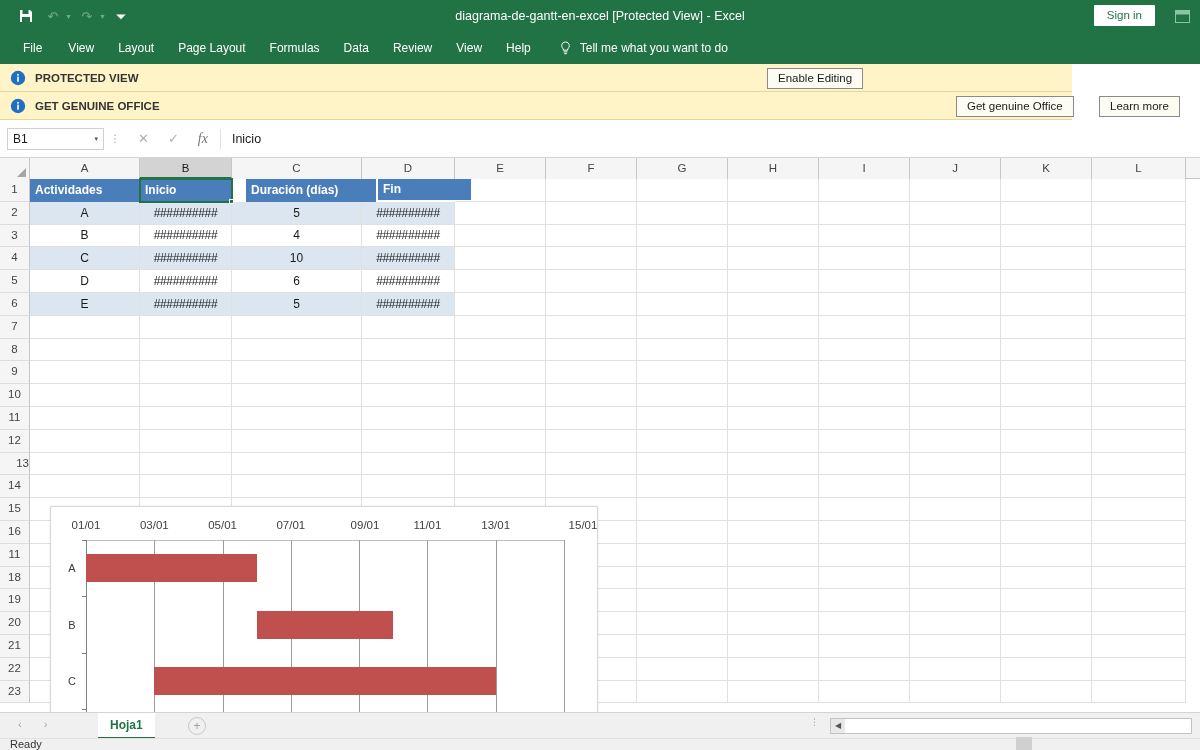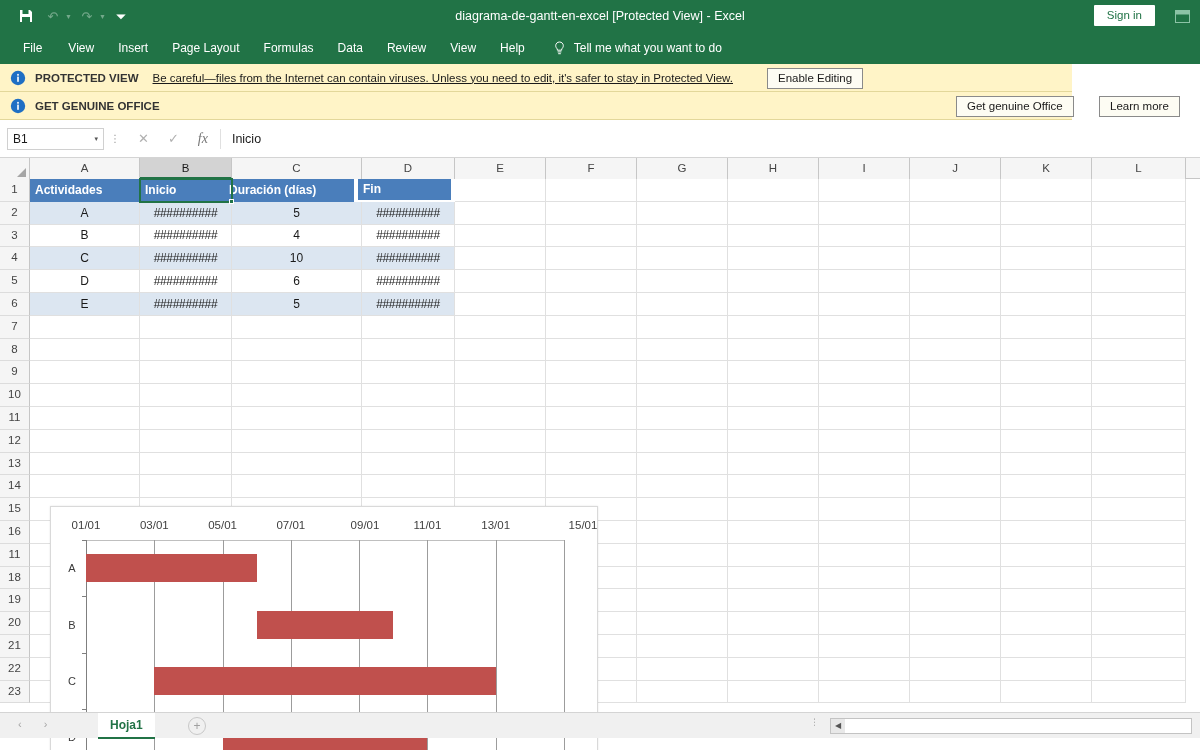--- a/index.html
+++ b/index.html
@@ -260,21 +260,21 @@
       <svg width="15" height="13" viewBox="0 0 15 13" aria-hidden="true">
         <rect x="0.5" y="0.5" width="14" height="12" fill="none" stroke="#8cc3a6" stroke-width="1"></rect>
         <rect x="0.5" y="0.5" width="14" height="4" fill="#8cc3a6"></rect>
       </svg>
     </div>
   </div>
 
   <div class="menubar">
     <div class="menu-item first">File</div>
     <div class="menu-item">View</div>
-    <div class="menu-item">Insert</div>
+    <div class="menu-item">Layout</div>
     <div class="menu-item">Page Layout</div>
     <div class="menu-item">Formulas</div>
     <div class="menu-item">Data</div>
     <div class="menu-item">Review</div>
     <div class="menu-item">View</div>
     <div class="menu-item">Help</div>
     <div class="tellme">
       <svg class="bulb" viewBox="0 0 13 15" aria-hidden="true">
         <path d="M6.5 1C4.3 1 2.7 2.6 2.7 4.7c0 1.5 0.9 2.5 1.6 3.3v1.2h4.4V8c0.7-0.8 1.6-1.8 1.6-3.3C10.3 2.6 8.7 1 6.5 1z" fill="none" stroke="#ffffff" stroke-width="1"></path>
         <rect x="4.6" y="10.4" width="3.8" height="1" fill="#ffffff"></rect>
@@ -284,21 +284,20 @@
     </div>
   </div>
 
   <div class="infobar one">
     <svg class="info-icon" viewBox="0 0 16 16" aria-hidden="true">
       <circle cx="8" cy="8" r="7.2" fill="#1f6fc4"></circle>
       <rect x="7.2" y="6.6" width="1.6" height="5.2" fill="#ffffff"></rect>
       <rect x="7.2" y="3.9" width="1.6" height="1.8" fill="#ffffff"></rect>
     </svg>
     <span class="info-label">PROTECTED VIEW</span>
-    <span class="info-msg">Be careful—files from the Internet can contain viruses. Unless you need to edit, it's safer to stay in Protected View.</span>
     <div class="info-btn" id="enable-editing">Enable Editing</div>
   </div>
 
   <div class="infobar two">
     <svg class="info-icon" viewBox="0 0 16 16" aria-hidden="true">
       <circle cx="8" cy="8" r="7.2" fill="#1f6fc4"></circle>
       <rect x="7.2" y="6.6" width="1.6" height="5.2" fill="#ffffff"></rect>
       <rect x="7.2" y="3.9" width="1.6" height="1.8" fill="#ffffff"></rect>
     </svg>
     <span class="info-label">GET GENUINE OFFICE</span>
@@ -345,37 +344,37 @@
         <div class="rowhead" style="height: 22.8px; line-height: 21.8px;">3</div>
         <div class="rowhead" style="height: 22.8px; line-height: 21.8px;">4</div>
         <div class="rowhead" style="height: 22.8px; line-height: 21.8px;">5</div>
         <div class="rowhead" style="height: 22.8px; line-height: 21.8px;">6</div>
         <div class="rowhead" style="height: 22.8px; line-height: 21.8px;">7</div>
         <div class="rowhead" style="height: 22.8px; line-height: 21.8px;">8</div>
         <div class="rowhead" style="height: 22.8px; line-height: 21.8px;">9</div>
         <div class="rowhead" style="height: 22.8px; line-height: 21.8px;">10</div>
         <div class="rowhead" style="height: 22.8px; line-height: 21.8px;">11</div>
         <div class="rowhead" style="height: 22.8px; line-height: 21.8px;">12</div>
-        <div class="rowhead" style="height: 22.8px; line-height: 21.8px;">13</div>
+        <div class="rowhead" style="height: 22.8px; line-height: 21.8px; text-align: right;">13</div>
         <div class="rowhead" style="height: 22.8px; line-height: 21.8px;">14</div>
         <div class="rowhead" style="height: 22.8px; line-height: 21.8px;">15</div>
         <div class="rowhead" style="height: 22.8px; line-height: 21.8px;">16</div>
         <div class="rowhead" style="height: 22.8px; line-height: 21.8px;">11</div>
         <div class="rowhead" style="height: 22.8px; line-height: 21.8px;">18</div>
         <div class="rowhead" style="height: 22.8px; line-height: 21.8px;">19</div>
         <div class="rowhead" style="height: 22.8px; line-height: 21.8px;">20</div>
         <div class="rowhead" style="height: 22.8px; line-height: 21.8px;">21</div>
         <div class="rowhead" style="height: 22.8px; line-height: 21.8px;">22</div>
         <div class="rowhead" style="height: 22.8px; line-height: 21.8px;">23</div>
       </div>
     <div class="cells" id="cells">
         <div class="cell hdr" style="left: 0px; top: 0px; width: 110px; height: 22.8px;">Actividades</div>
         <div class="cell hdr" style="left: 110px; top: 0px; width: 92px; height: 22.8px;">Inicio</div>
-        <div class="cell hdr" style="left: 194px; top: 0px; width: 130px; height: 22.8px;">Duración (días)</div>
-        <div class="cell hdr" style="left: 328px; top: 0px; width: 93px; height: 21px;">Fin</div>
+        <div class="cell hdr" style="left: 216px; top: 0px; width: 130px; height: 22.8px;">Duración (días)</div>
+        <div class="cell hdr" style="left: 348px; top: 0px; width: 93px; height: 21px;">Fin</div>
         <div class="cell ctr band" style="left: 0px; top: 22.8px; width: 110px; height: 22.8px;">A</div>
         <div class="cell hash band" style="left: 110px; top: 22.8px; width: 92px; height: 22.8px;">##########</div>
         <div class="cell ctr band" style="left: 202px; top: 22.8px; width: 130px; height: 22.8px;">5</div>
         <div class="cell hash band" style="left: 332px; top: 22.8px; width: 93px; height: 22.8px;">##########</div>
         <div class="cell ctr" style="left: 0px; top: 45.6px; width: 110px; height: 22.8px;">B</div>
         <div class="cell hash" style="left: 110px; top: 45.6px; width: 92px; height: 22.8px;">##########</div>
         <div class="cell ctr" style="left: 202px; top: 45.6px; width: 130px; height: 22.8px;">4</div>
         <div class="cell hash" style="left: 332px; top: 45.6px; width: 93px; height: 22.8px;">##########</div>
         <div class="cell ctr band" style="left: 0px; top: 68.4px; width: 110px; height: 22.8px;">C</div>
         <div class="cell hash band" style="left: 110px; top: 68.4px; width: 92px; height: 22.8px;">##########</div>
@@ -688,14 +687,22 @@
       <span class="tab-nav">›</span>
     </div>
     <div class="sheet-tab">Hoja1</div>
     <div class="add-sheet">+</div>
     <div class="hsb-dots">⋮</div>
     <div class="hscroll">
       <div class="hscroll-arrow">◀</div>
     </div>
   </div>
 
+  <div class="statusbar">
+    <span class="status-text">Ready</span>
+    <div class="view-btns">
+      <span class="view-btn active"></span>
+      <span class="view-btn"></span>
+      <span class="view-btn"></span>
+    </div>
+  </div>
 
 </div>
 
 </body></html>

